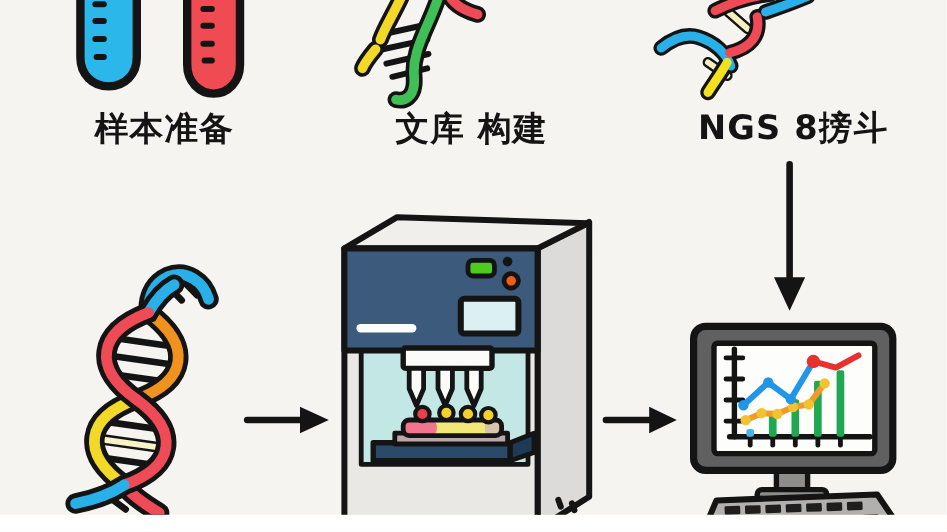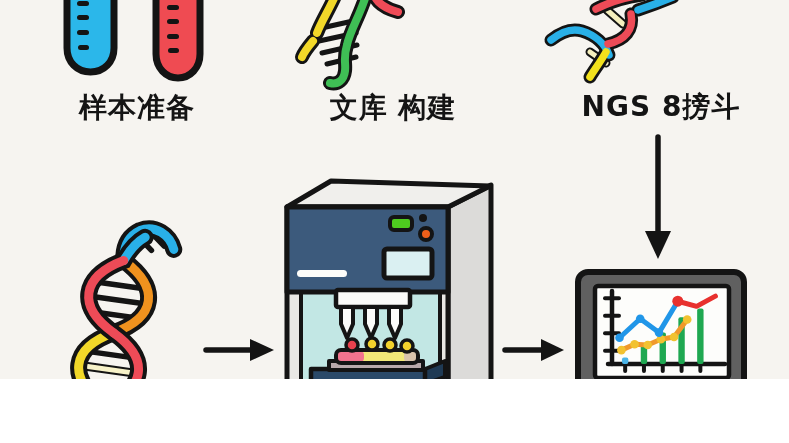--- a/index.html
+++ b/index.html
@@ -1,16 +1,16 @@
 <!DOCTYPE html>
 <html><head>
 <meta charset="utf-8">
 <style>
   html,body{margin:0;padding:0;}
-  .stage{width:789px;height:379px;overflow:hidden;position:relative;}
+  .stage{width:789px;height:429px;overflow:hidden;position:relative;}
   svg{display:block;}
   .step-label{font-family:"DejaVu Sans",sans-serif;font-weight:bold;font-size:28px;fill:#141414;letter-spacing:1px;}
   path,rect,circle,polygon,polyline{vector-effect:none;}
 </style>
 </head>
 <body>
 
 <div class="stage">
 <svg width="789" height="443" viewBox="0 0 789 443" xmlns="http://www.w3.org/2000/svg">
 

